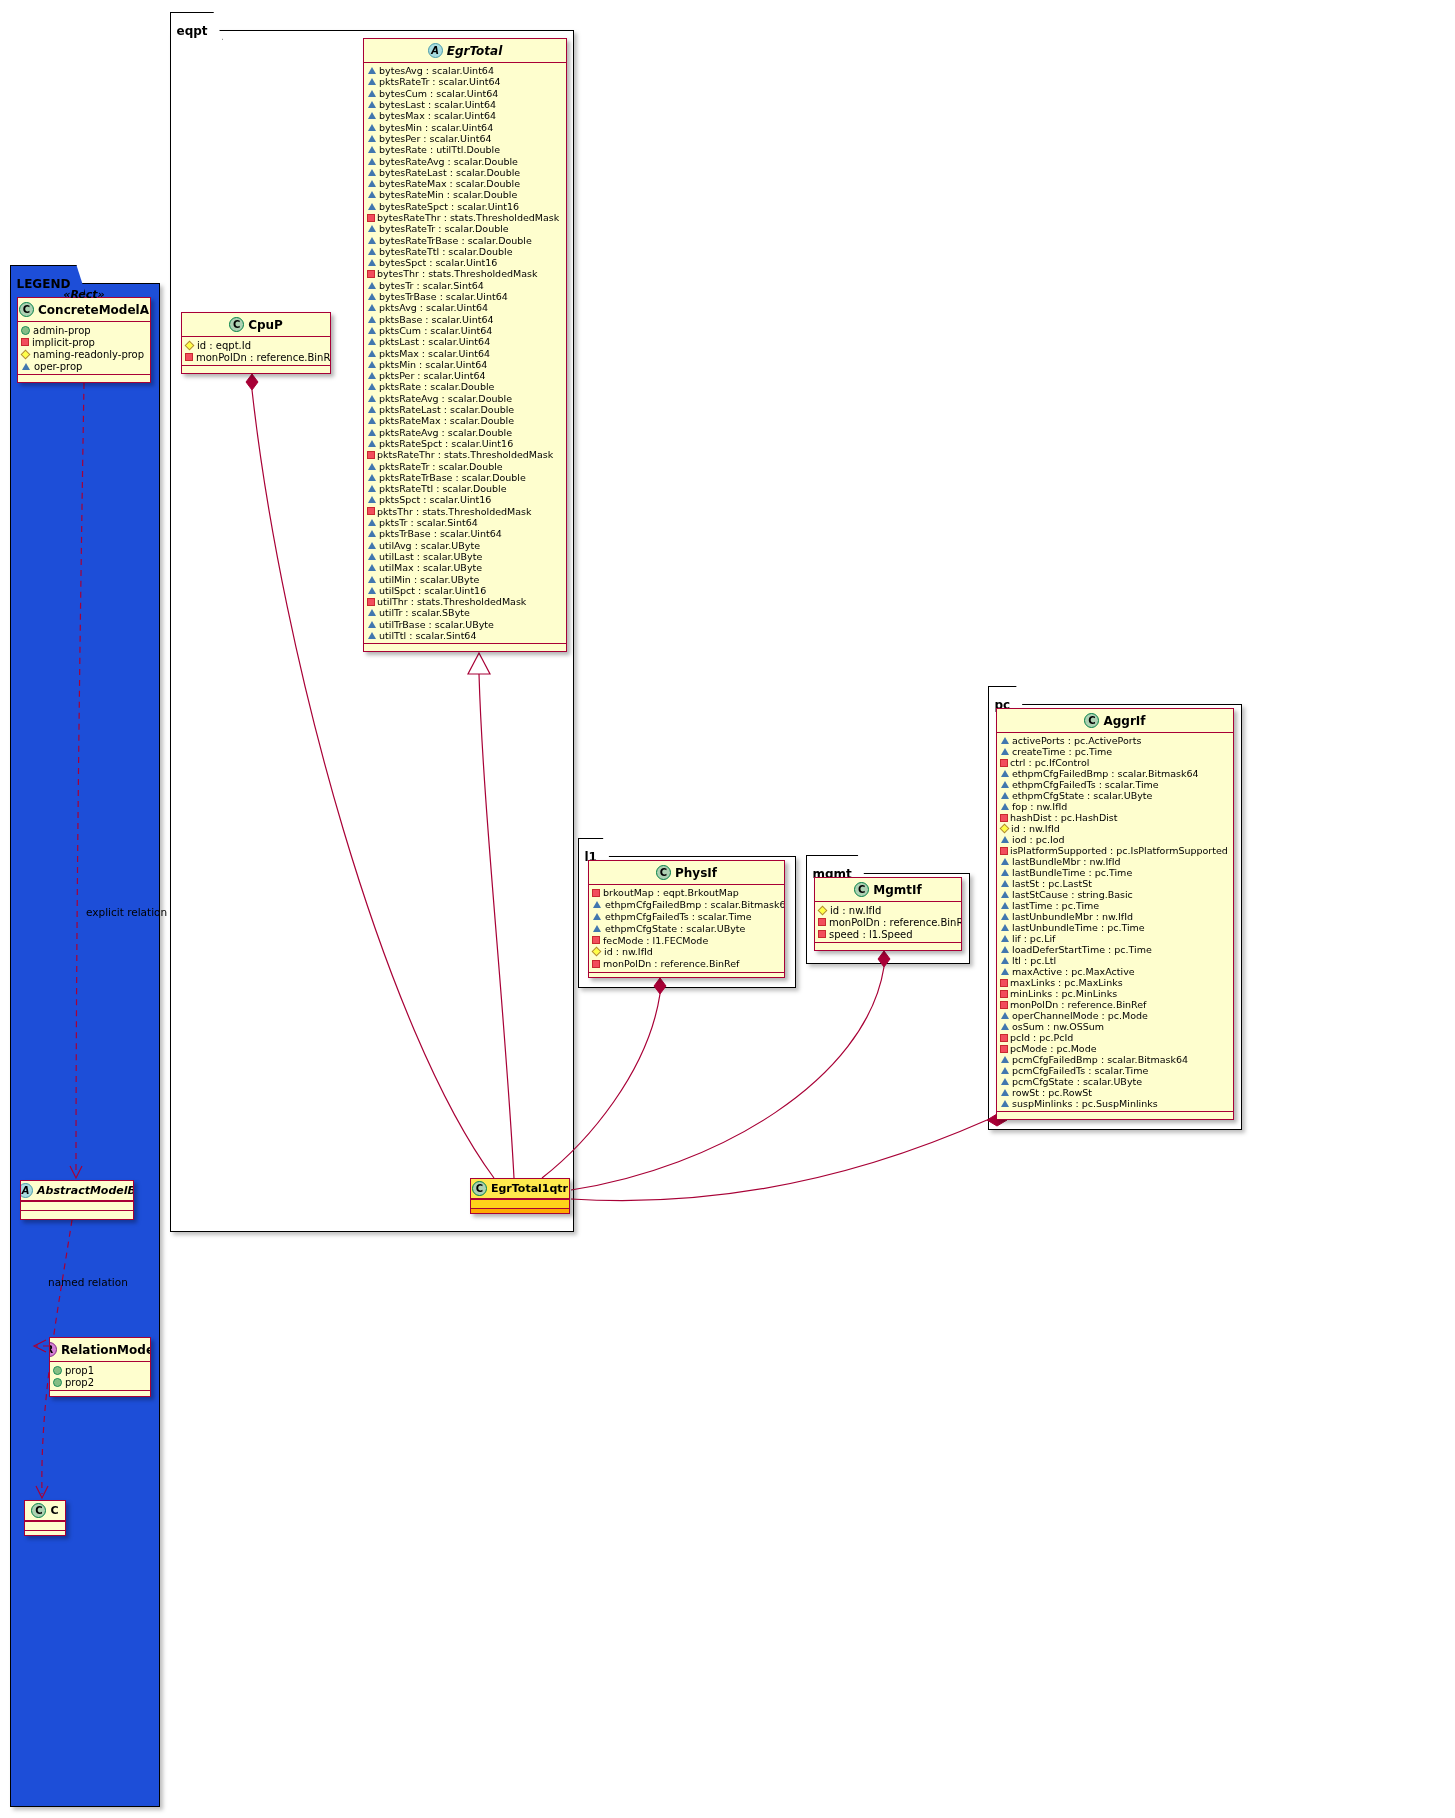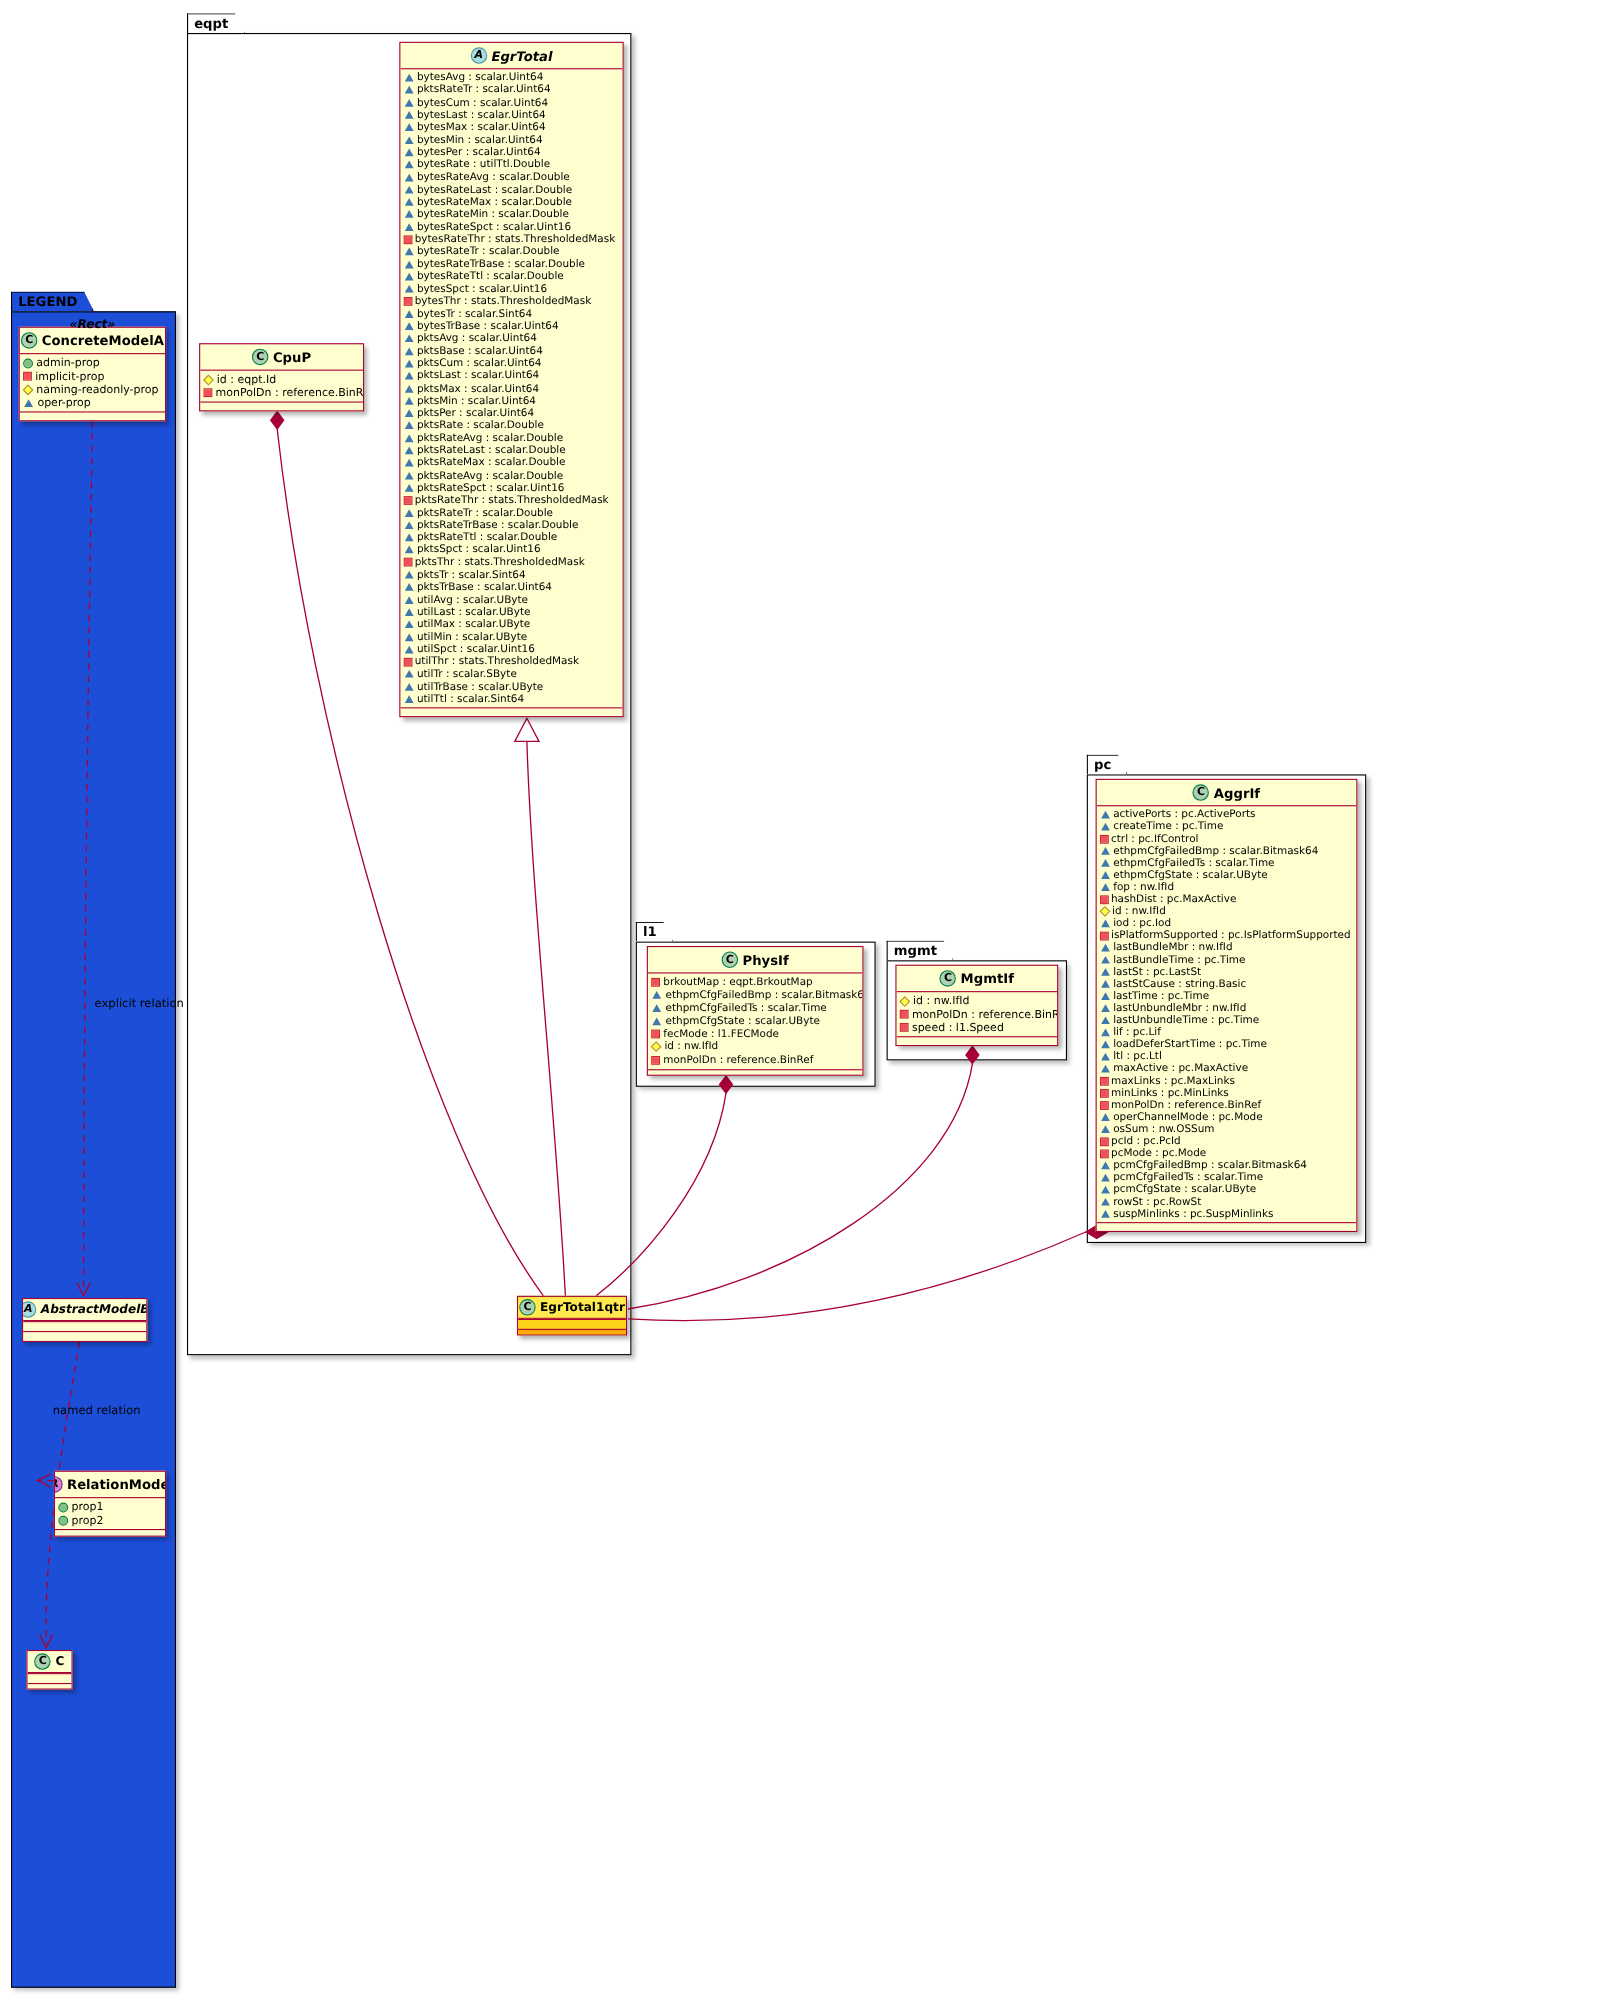--- a/index.html
+++ b/index.html
@@ -1,21 +1,21 @@
 <!DOCTYPE html>
 <html style="--line: #A80036; --class-bg: #FEFECE; --legend-bg: #DDDDDD; --highlight-header: #FFE94D; --highlight-strip1: #FFD21A; --highlight-strip2: #FFAA00;"><head>
 <meta charset="utf-8">
 <style>
   html,body{margin:0;padding:0;background:#ffffff;font-family:"DejaVu Sans","Liberation Sans",sans-serif;}
   #canvas{position:relative;width:1455px;height:1818px;background:#fff;overflow:hidden;}
 
   
   .pkg{position:absolute;border:1.5px solid #000;background:#fff;box-shadow:3px 3px 4px rgba(0,0,0,.25);z-index:1;}
   .pkg-tab{position:absolute;top:-19px;left:-1.5px;border:1.5px solid #000;border-bottom:none;background:inherit;
-           padding:1px 14px 2px 6px;font-weight:bold;font-size:12px;line-height:14px;
+           padding:11px 14px 2px 6px;font-weight:bold;font-size:12px;line-height:14px;
            clip-path:polygon(0 0,calc(100% - 9px) 0,100% 100%,0 100%);}
   .pkg-gray{background:#1d4ed8;}
   .stereotype{position:absolute;width:148px;left:10px;top:288px;text-align:center;font-style:italic;font-weight:bold;
               font-size:11px;z-index:4;}
 
   
   .uml-class{position:absolute;box-sizing:border-box;background:var(--class-bg,#FEFECE);
              border:1.5px solid var(--line,#A80036);box-shadow:3px 3px 4px rgba(0,0,0,.3);
              display:flex;flex-direction:column;z-index:3;overflow:hidden;}
   .hdr{box-sizing:border-box;height:24px;display:flex;align-items:center;justify-content:center;gap:4px;
@@ -455,21 +455,21 @@
         <div class="row">
         <span class="vicon tri"></span>
         <span>ethpmCfgState : scalar.UByte</span>
       </div>
         <div class="row">
         <span class="vicon tri"></span>
         <span>fop : nw.IfId</span>
       </div>
         <div class="row">
         <span class="vicon sq"></span>
-        <span>hashDist : pc.MaxActive</span>
+        <span>hashDist : pc.HashDist</span>
       </div>
         <div class="row">
         <span class="vicon dia"></span>
         <span>id : nw.IfId</span>
       </div>
         <div class="row">
         <span class="vicon tri"></span>
         <span>iod : pc.Iod</span>
       </div>
         <div class="row">

